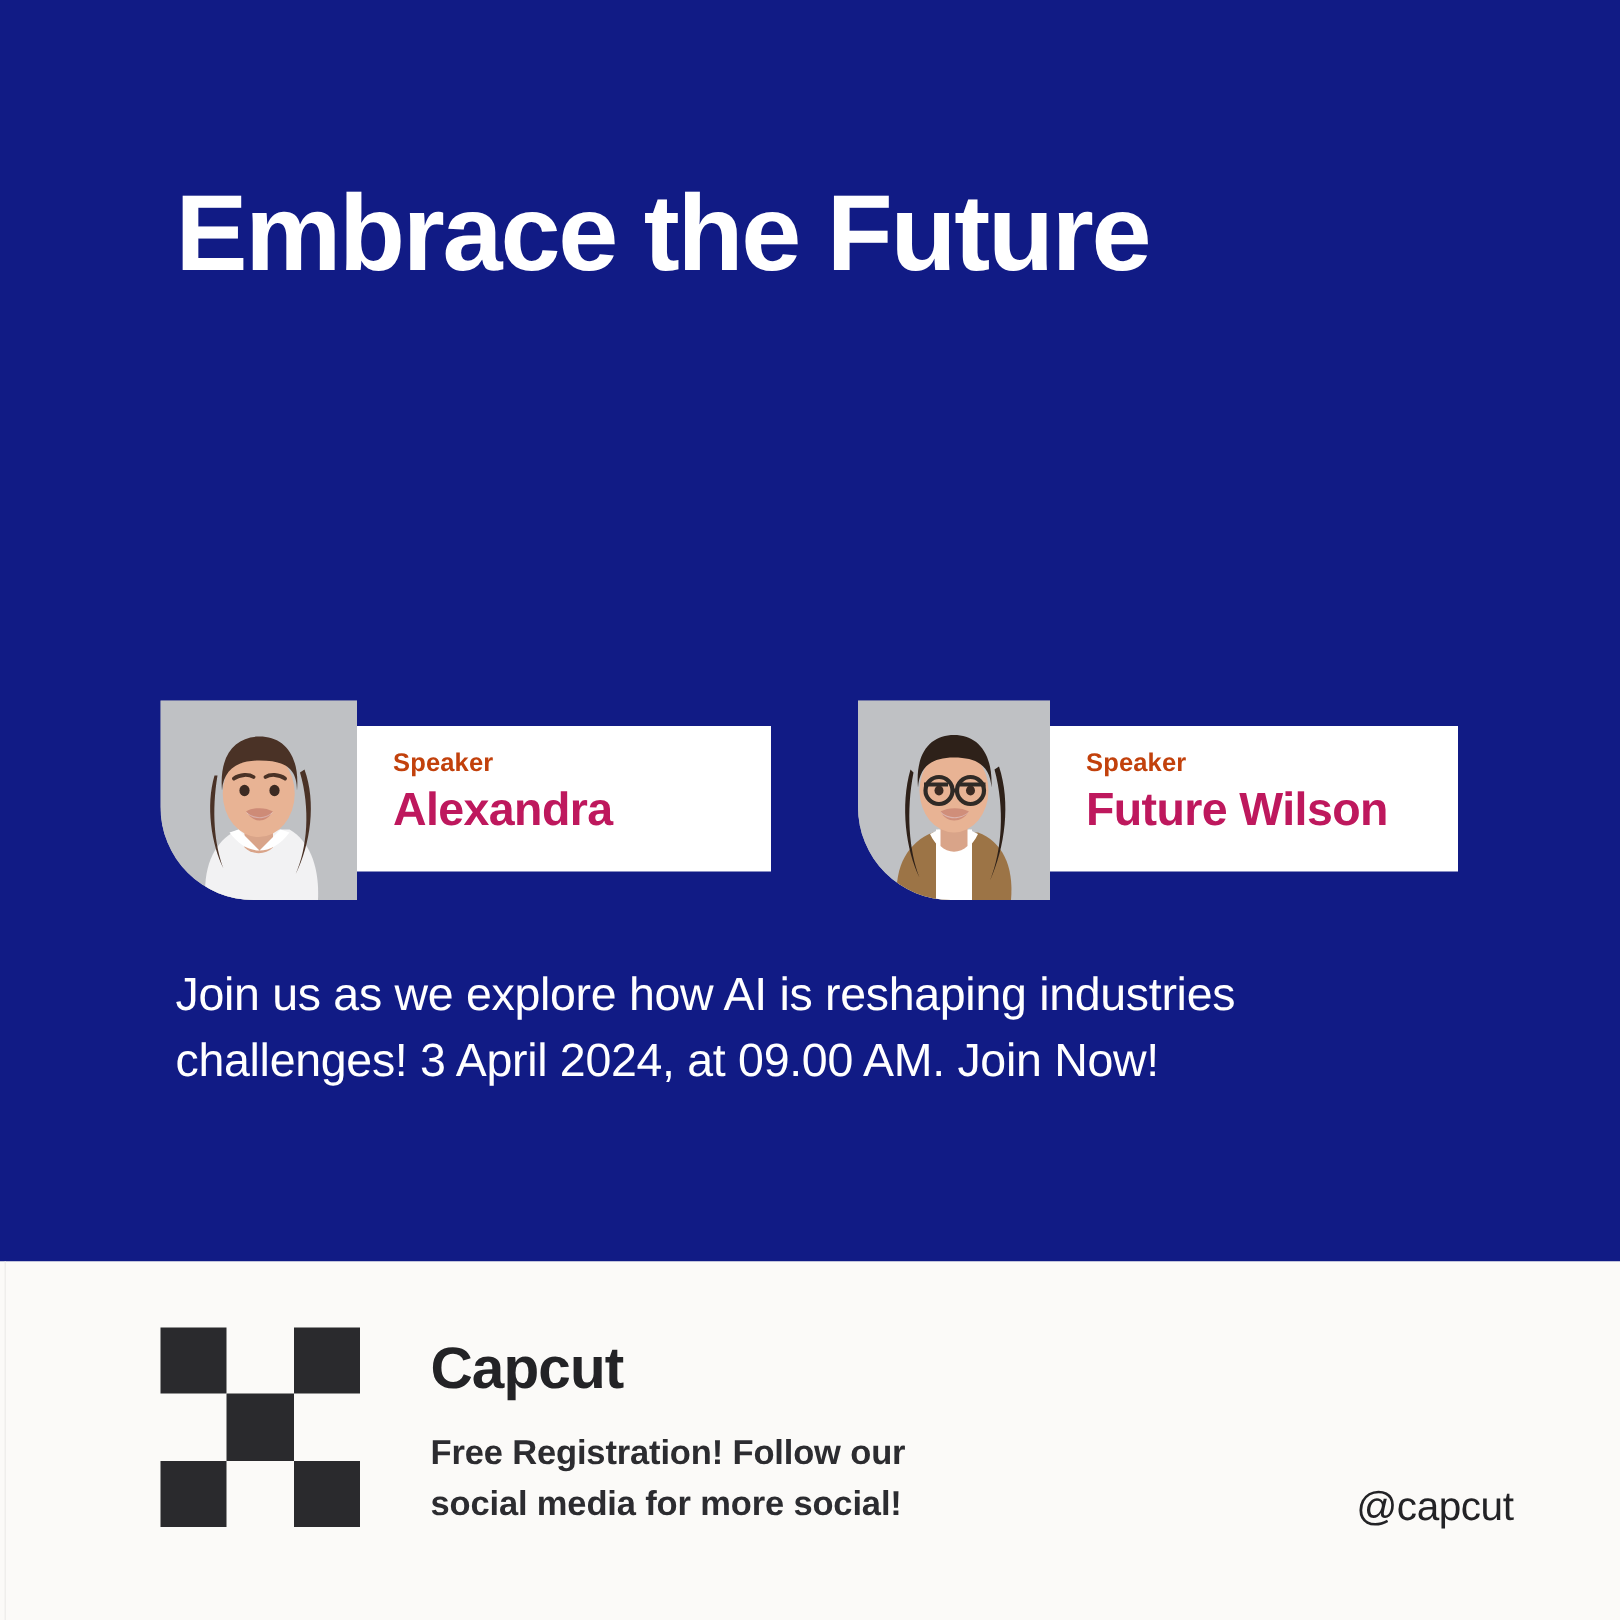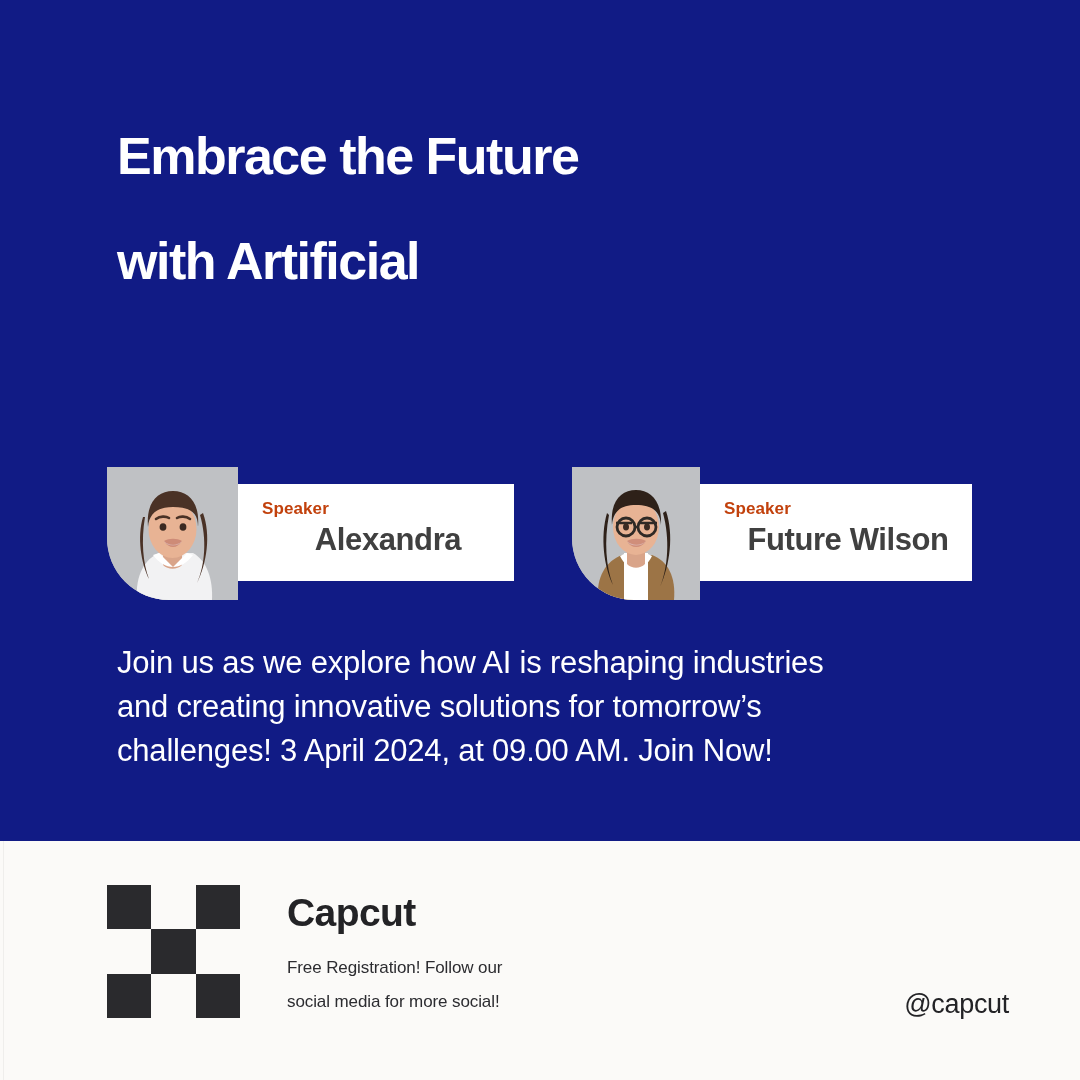--- a/index.html
+++ b/index.html
@@ -22,21 +22,21 @@
     left:0; top:0;
     width:1080px; height:841px;
     background:#111B85;
   }
 
   .headline {
     position:absolute;
     left:117px; top:104px;
     width:900px;
     color:#FFFFFF;
-    font-size:52px;
+    font-size:72px;
     font-weight:bold;
     line-height:105px;
     letter-spacing:-1.5px;
   }
   .headline .hl-line { display:block; white-space:nowrap; }
 
   
   .speakers {
     position:absolute;
     left:0; top:0;
@@ -69,25 +69,24 @@
   .sp-role {
     font-size:17px;
     font-weight:bold;
     color:#c2410c;
     letter-spacing:0.1px;
     line-height:20px;
   }
   .sp-name {
     font-size:31px;
     font-weight:bold;
-    color:#404040;
+    color:#be185d;
     letter-spacing:-0.4px;
     line-height:42px;
     white-space:nowrap;
-    text-align:center;
   }
 
   
   .face { position:absolute; left:0; top:0; width:100%; height:100%; }
 
   
   .body-copy {
     position:absolute;
     left:117px; top:641px;
     width:880px;
@@ -131,22 +130,22 @@
   }
   .brand-name {
     font-size:39px;
     font-weight:bold;
     color:#232326;
     letter-spacing:-0.6px;
     line-height:48px;
   }
   .brand-sub {
     margin-top:14px;
-    font-size:17px;
-    font-weight:400;
+    font-size:23px;
+    font-weight:700;
     color:#2C2C30;
     line-height:34px;
     letter-spacing:-0.1px;
   }
   .brand-sub .bs-line { display:block; white-space:nowrap; }
 
   .handle {
     position:absolute;
     right:71px; top:148px;
     font-size:27px;
@@ -157,21 +156,20 @@
 </style>
 </head>
 <body>
 
 <div id="poster">
 
   <div class="hero">
 
     <h1 class="headline">
       <span class="hl-line">Embrace the Future</span>
-      <span class="hl-line">with Artificial</span>
     </h1>
 
     <div class="speakers">
 
       <div class="speaker-card card-1">
         <div class="sp-photo">
           <svg class="face" viewBox="0 0 131 133" preserveAspectRatio="xMidYMid slice">
             <rect x="0" y="0" width="131" height="133" fill="#BFC1C4"></rect>
             <path d="M30 133 C28 108 38 92 52 86 L86 86 C100 94 106 112 105 133 Z" fill="#F2F2F3"></path>
             <path d="M56 84 L75 84 L75 98 C70 103 61 103 56 98 Z" fill="#D9A489"></path>
@@ -219,21 +217,20 @@
         <div class="sp-plate">
           <div class="sp-role">Speaker</div>
           <div class="sp-name">Future Wilson</div>
         </div>
       </div>
 
     </div>
 
     <p class="body-copy">
       <span class="bc-line">Join us as we explore how AI is reshaping industries</span>
-      <span class="bc-line">and creating innovative solutions for tomorrow’s</span>
       <span class="bc-line">challenges! 3 April 2024, at 09.00 AM. Join Now!</span>
     </p>
   </div>
 
   <div class="footer">
     <div class="footer-edge"></div>
 
     <div class="logo-mark">
       <div class="logo-cell on"></div>
       <div class="logo-cell"></div>

